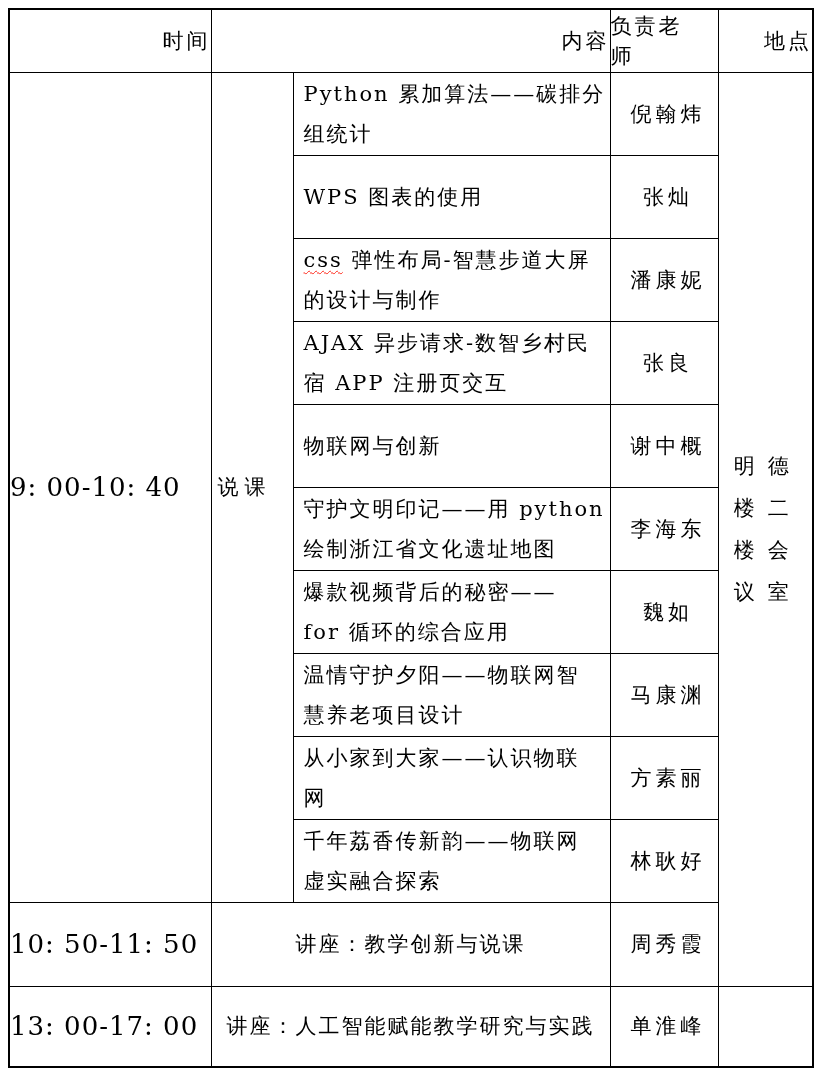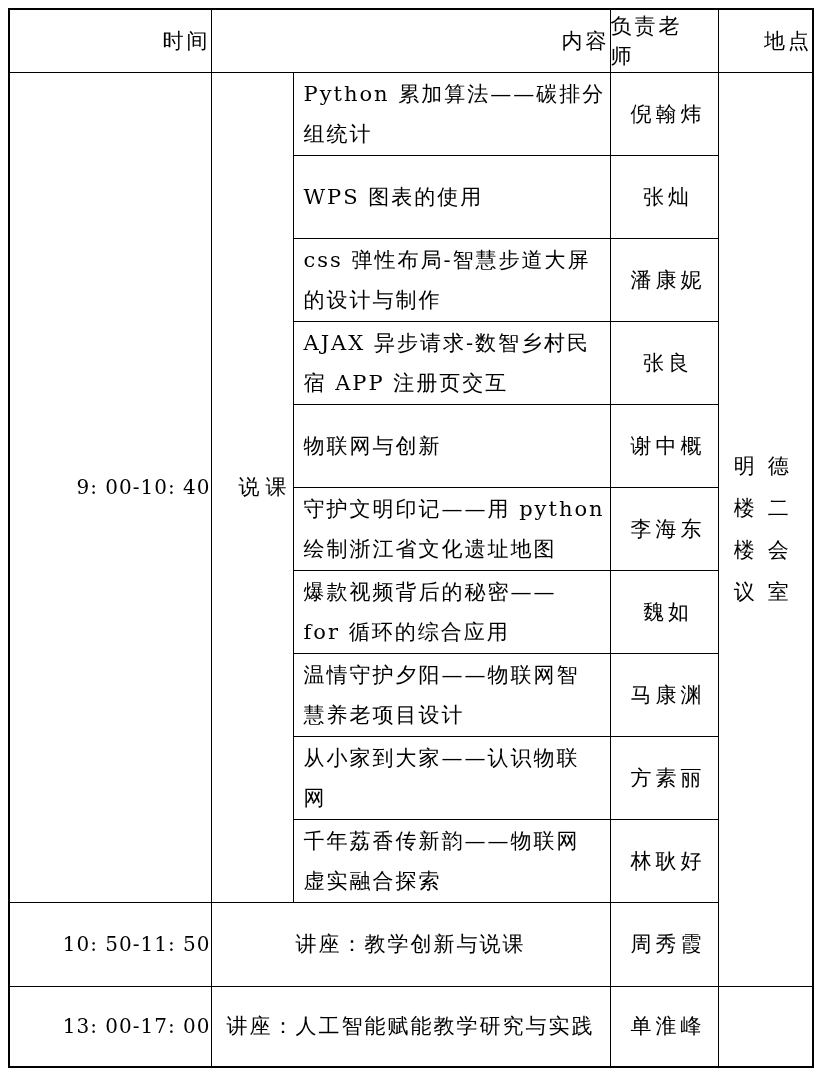--- a/index.html
+++ b/index.html
@@ -33,30 +33,31 @@
 
   tr.r-header { height: 63px; }
   tr.r-topic { height: 83px; }
   tr.r-s2 { height: 84px; }
   tr.r-s3 { height: 81px; }
 
   .center { text-align: right; }
   .hdr-line { line-height: 30px; text-align: left; letter-spacing: 3px; padding-left: 0; }
   .hdr { letter-spacing: 3px; }
 
-  .time-cell { text-align: right; letter-spacing: 1px; font-size: 20px; }
-  .type-cell { text-align: right; letter-spacing: 6px; padding-left: 20px; }
+  .time-cell { text-align: left; letter-spacing: 1px; font-size: 26px; }
+  .type-cell { text-align: left; letter-spacing: 6px; padding-left: 6px; }
   .topic-cell { text-align: left; padding-left: 10px; }
   .topic-cell .line { line-height: 40px; letter-spacing: 2px; white-space: pre; }
   .teacher-cell { text-align: center; letter-spacing: 4px; padding-left: 8px; }
   .lecture-cell { text-align: center; letter-spacing: 2px; }
   .loc-cell { text-align: center; }
   .loc-line { line-height: 42px; letter-spacing: 13px; padding-left: 5px; text-align: center; }
 
   .spell {
+    text-decoration: underline;
     text-decoration-style: wavy;
     text-decoration-color: #ff2a1c;
     text-decoration-thickness: 1px;
     text-underline-offset: 3px;
   }
 </style>
 </head>
 <body>
 
 <table class="schedule">

